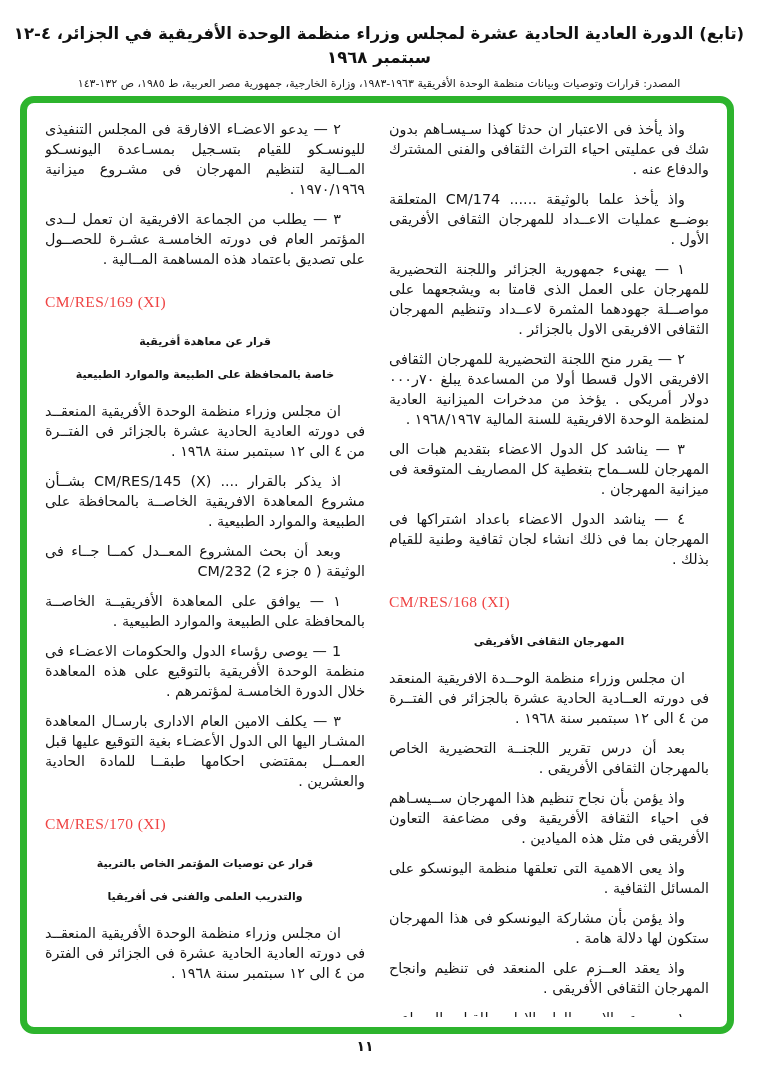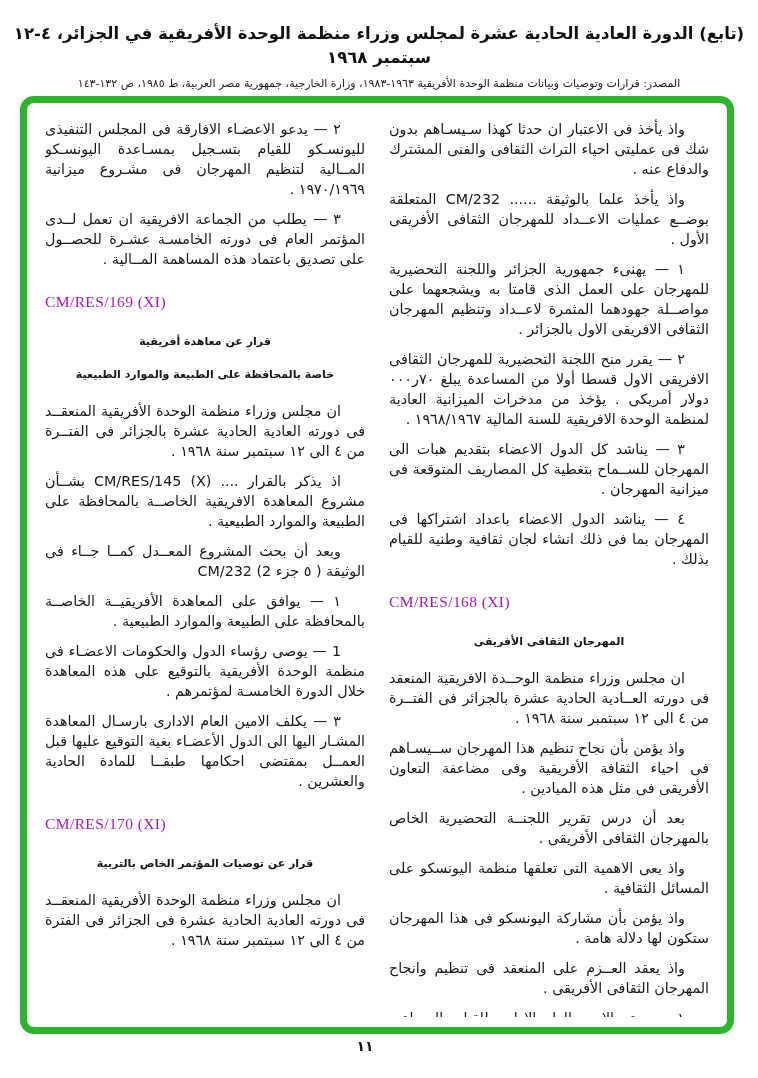--- a/index.html
+++ b/index.html
@@ -58,21 +58,21 @@
     direction:rtl;
     unicode-bidi:plaintext;
   }
   .res-code{
     direction:ltr;
     text-align:left;
     font-family:"Liberation Serif",serif;
     font-size:15.5px;
     letter-spacing:.4px;
     margin:24px 0 14px 0;
-    color:#a21caf;
+    color:#ef4444;
   }
   .section-heading{
     text-align:center;
     font-weight:bold;
     font-size:11px;
     line-height:33px;
     margin:2px 0 10px 0;
     direction:rtl;
   }
   
@@ -88,32 +88,32 @@
 
 <div class="page-header">
   <div class="header-title">(تابع) الدورة العادية الحادية عشرة لمجلس وزراء منظمة الوحدة الأفريقية في الجزائر، ٤-١٢ سبتمبر ١٩٦٨</div>
   <div class="header-source">المصدر: قرارات وتوصيات وبيانات منظمة الوحدة الأفريقية ١٩٦٣-١٩٨٣، وزارة الخارجية، جمهورية مصر العربية، ط ١٩٨٥، ص ١٣٢-١٤٣</div>
 </div>
 
 <div class="frame" style="border-color: rgb(45, 180, 45);">
   <div class="frame-inner">
     <div class="col" id="col-right">
         <p class="para">واذ يأخذ فى الاعتبار ان حدثا كهذا سـيسـاهم بدون شك فى عمليتى احياء التراث الثقافى والفنى المشترك والدفاع عنه .</p>
-        <p class="para">واذ يأخذ علما بالوثيقة ...... CM/232 المتعلقة بوضــع عمليات الاعــداد للمهرجان الثقافى الأفريقى الأول .</p>
+        <p class="para">واذ يأخذ علما بالوثيقة ...... CM/174 المتعلقة بوضــع عمليات الاعــداد للمهرجان الثقافى الأفريقى الأول .</p>
         <p class="para">١ — يهنىء جمهورية الجزائر واللجنة التحضيرية للمهرجان على العمل الذى قامتا به ويشجعهما على مواصــلة جهودهما المثمرة لاعــداد وتنظيم المهرجان الثقافى الافريقى الاول بالجزائر .</p>
         <p class="para">٢ — يقرر منح اللجنة التحضيرية للمهرجان الثقافى الافريقى الاول قسطا أولا من المساعدة يبلغ ⁦٧٠ر٠٠٠⁩ دولار أمريكى . يؤخذ من مدخرات الميزانية العادية لمنظمة الوحدة الافريقية للسنة المالية ١٩٦٨/١٩٦٧ .</p>
         <p class="para">٣ — يناشد كل الدول الاعضاء بتقديم هبات الى المهرجان للســماح بتغطية كل المصاريف المتوقعة فى ميزانية المهرجان .</p>
         <p class="para">٤ — يناشد الدول الاعضاء باعداد اشتراكها فى المهرجان بما فى ذلك انشاء لجان ثقافية وطنية للقيام بذلك .</p>
         <div class="res-code">CM/RES/168  (XI)</div>
         <div class="section-heading">
           <div>المهرجان الثقافى الأفريقى</div>
         </div>
         <p class="para">ان مجلس وزراء منظمة الوحــدة الافريقية المنعقد فى دورته العــادية الحادية عشرة بالجزائر فى الفتــرة من ٤ الى ١٢ سبتمبر سنة ١٩٦٨ .</p>
+        <p class="para">بعد أن درس تقرير اللجنــة التحضيرية الخاص بالمهرجان الثقافى الأفريقى .</p>
         <p class="para">واذ يؤمن بأن نجاح تنظيم هذا المهرجان ســيسـاهم فى احياء الثقافة الأفريقية وفى مضاعفة التعاون الأفريقى فى مثل هذه الميادين .</p>
-        <p class="para">بعد أن درس تقرير اللجنــة التحضيرية الخاص بالمهرجان الثقافى الأفريقى .</p>
         <p class="para">واذ يعى الاهمية التى تعلقها منظمة اليونسكو على المسائل الثقافية .</p>
         <p class="para">واذ يؤمن بأن مشاركة اليونسكو فى هذا المهرجان ستكون لها دلالة هامة .</p>
         <p class="para">واذ يعقد العــزم على المنعقد فى تنظيم وانجاح المهرجان الثقافى الأفريقى .</p>
         <p class="para">١ — يدعو الامين العام الادارى للقيام بالمساعى الضرورية لدى اليونسكو للحصول على مساعدتها فى نطاق الاتفاقية بين منظمة الوحدة الافريقية واليونسكو .</p>
       </div>
     <div class="col" id="col-left">
         <p class="para">٢ — يدعو الاعضـاء الافارقة فى المجلس التنفيذى لليونسـكو للقيام بتسـجيل بمسـاعدة اليونسـكو المــالية لتنظيم المهرجان فى مشـروع ميزانية ١٩٧٠/١٩٦٩ .</p>
         <p class="para">٣ — يطلب من الجماعة الافريقية ان تعمل لــدى المؤتمر العام فى دورته الخامسـة عشـرة للحصــول على تصديق باعتماد هذه المساهمة المــالية .</p>
         <div class="res-code">CM/RES/169  (XI)</div>
         <div class="section-heading">
@@ -122,19 +122,20 @@
         </div>
         <p class="para">ان مجلس وزراء منظمة الوحدة الأفريقية المنعقــد فى دورته العادية الحادية عشرة بالجزائر فى الفتــرة من ٤ الى ١٢ سبتمبر سنة ١٩٦٨ .</p>
         <p class="para">اذ يذكر بالقرار .... CM/RES/145 (X) بشــأن مشروع المعاهدة الافريقية الخاصــة بالمحافظة على الطبيعة والموارد الطبيعية .</p>
         <p class="para">وبعد أن بحث المشروع المعــدل كمــا جــاء فى الوثيقة ( ٥ جزء 2) CM/232</p>
         <p class="para">١ — يوافق على المعاهدة الأفريقيــة الخاصــة بالمحافظة على الطبيعة والموارد الطبيعية .</p>
         <p class="para">1 — يوصى رؤساء الدول والحكومات الاعضـاء فى منظمة الوحدة الأفريقية بالتوقيع على هذه المعاهدة خلال الدورة الخامسـة لمؤتمرهم .</p>
         <p class="para">٣ — يكلف الامين العام الادارى بارسـال المعاهدة المشـار اليها الى الدول الأعضـاء بغية التوقيع عليها قبل العمــل بمقتضى احكامها طبقــا للمادة الحادية والعشرين .</p>
         <div class="res-code">CM/RES/170  (XI)</div>
         <div class="section-heading">
           <div>قرار عن توصيات المؤتمر الخاص بالتربية</div>
+          <div>والتدريب العلمى والفنى فى أفريقيا</div>
         </div>
         <p class="para">ان مجلس وزراء منظمة الوحدة الأفريقية المنعقــد فى دورته العادية الحادية عشرة فى الجزائر فى الفترة من ٤ الى ١٢ سبتمبر سنة ١٩٦٨ .</p>
       </div>
   </div>
 </div>
 
 <div class="page-number">١١</div>
 
 </body></html>

